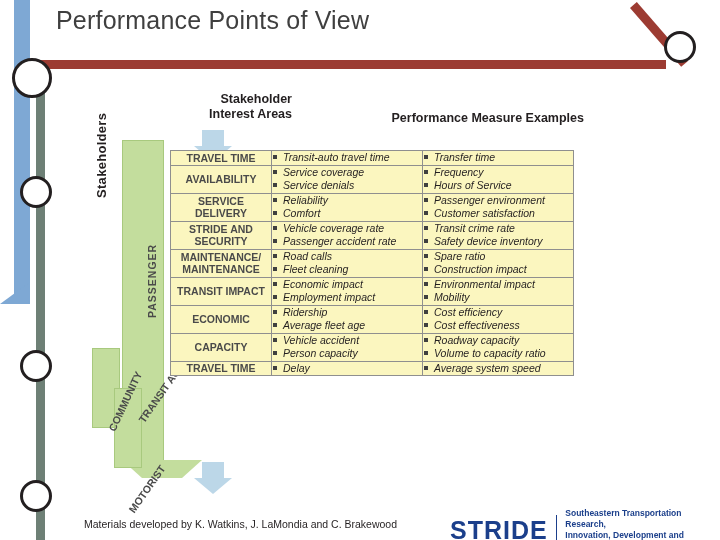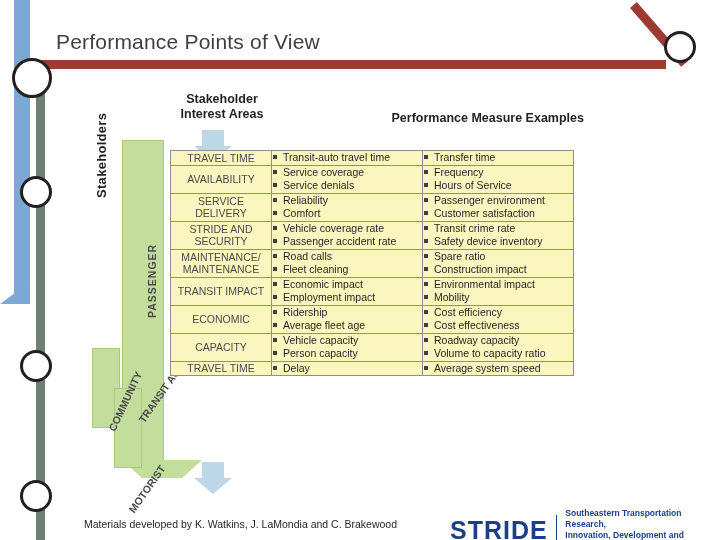--- a/index.html
+++ b/index.html
@@ -41,31 +41,31 @@
     background:#ffffff;
   }
   .ring.r1{left:12px;top:58px;width:34px;height:34px;}
   .ring.r2{left:20px;top:176px;width:26px;height:26px;}
   .ring.r3{left:20px;top:350px;width:26px;height:26px;}
   .ring.r4{left:20px;top:480px;width:26px;height:26px;}
   .ring.r5{left:664px;top:31px;width:26px;height:26px;}
 
   
   .slide-title{
-    position:absolute;left:56px;top:30px;
-    font-size:21px;color:#3f3f3f;font-weight:400;
+    position:absolute;left:56px;top:6px;
+    font-size:25px;color:#3f3f3f;font-weight:400;
     letter-spacing:0.2px;
   }
 
   
   .figure{
     position:absolute;left:84px;top:88px;width:500px;height:400px;
   }
   .hdr-stake{
-    position:absolute;left:68px;top:4px;width:140px;text-align:center;
+    position:absolute;left:68px;top:4px;width:140px;text-align:right;
     font-size:12.5px;font-weight:bold;color:#231f20;line-height:15px;
   }
   .hdr-perf{
     position:absolute;left:200px;top:23px;width:300px;text-align:right;
     font-size:12.5px;font-weight:bold;color:#231f20;
   }
 
   
   .stakeholders-label{
     position:absolute;left:10px;top:110px;
@@ -128,33 +128,33 @@
   table.matrix td{
     border:1px solid #8f8f8f;
     background:#fbf6bf;
     vertical-align:middle;
     padding:0;
   }
   td.cat{
     width:100px;
     text-align:center;
     font-size:10.5px;
-    font-weight:normal;
+    font-weight:bold;
     color:#4a4a4a;
     line-height:12px;
     padding:3px 2px;
   }
   td.meas{
     width:150px;
     font-size:10.5px;
     color:#231f20;
     padding:3px 3px 3px 4px;
     line-height:13.5px;
   }
-  td.meas ul{margin:0;padding:0;list-style:none;}
+  td.meas ul{margin:0;padding:0;list-style:none;font-style:italic;}
   td.meas li{
     position:relative;padding-left:11px;white-space:nowrap;
   }
   td.meas li:before{
     content:"";position:absolute;left:1px;top:4px;
     width:4px;height:4px;background:#3f3f3f;
   }
 
   
   .credit{
@@ -318,21 +318,21 @@
             <ul>
               <li>Cost efficiency</li>
               <li>Cost effectiveness</li>
             </ul>
           </td>
         </tr>
         <tr>
           <td class="cat">CAPACITY</td>
           <td class="meas">
             <ul>
-              <li>Vehicle capacity</li>
+              <li>Vehicle accident</li>
               <li>Person capacity</li>
             </ul>
           </td>
           <td class="meas">
             <ul>
               <li>Roadway capacity</li>
               <li>Volume to capacity ratio</li>
             </ul>
           </td>
         </tr>

